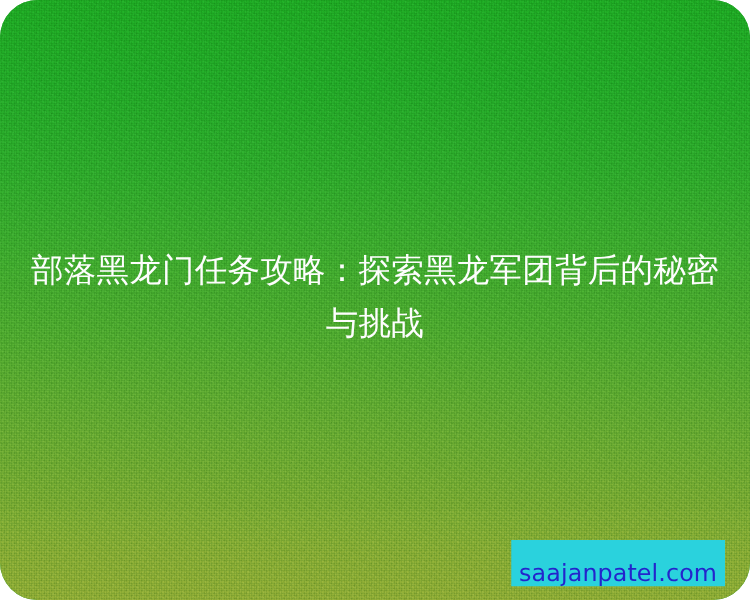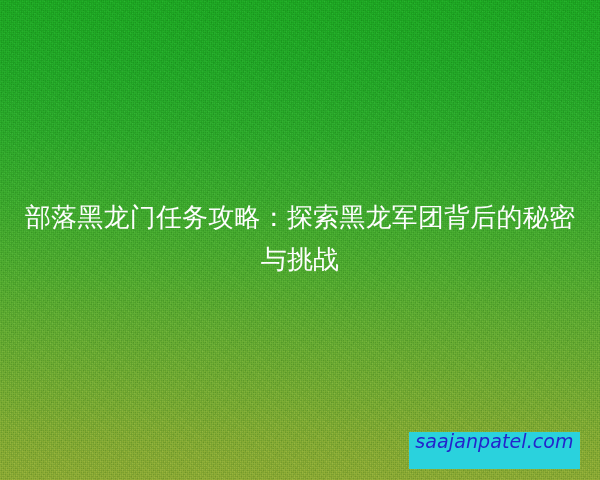--- a/index.html
+++ b/index.html
@@ -10,20 +10,21 @@
   body {
     font-family: "Liberation Sans", sans-serif;
   }
 
   #banner {
     position: relative;
     width: 600px;
     height: 480px;
     overflow: hidden;
     background-color: #22a328;
+    border-radius: 30px;
   }
 
   
   .gradient-layer {
     position: absolute;
     inset: 0;
     background: linear-gradient(
       to bottom,
       #1da522 0%,
       #21a526 14%,
@@ -98,23 +99,22 @@
 
   
   .watermark-badge {
     position: absolute;
     left: 409px;
     top: 432px;
     width: 171px;
     height: 37px;
     background: #2ad2dd;
     display: flex;
-    align-items: flex-start;
+    align-items: flex-end;
     justify-content: center;
-    font-style: italic;
   }
 
   .watermark-text {
     font-family: "DejaVu Sans", "Liberation Sans", sans-serif;
     font-size: 19px;
     font-weight: 400;
     color: #2424cc;
     letter-spacing: 0.1px;
     line-height: 1;
   }

